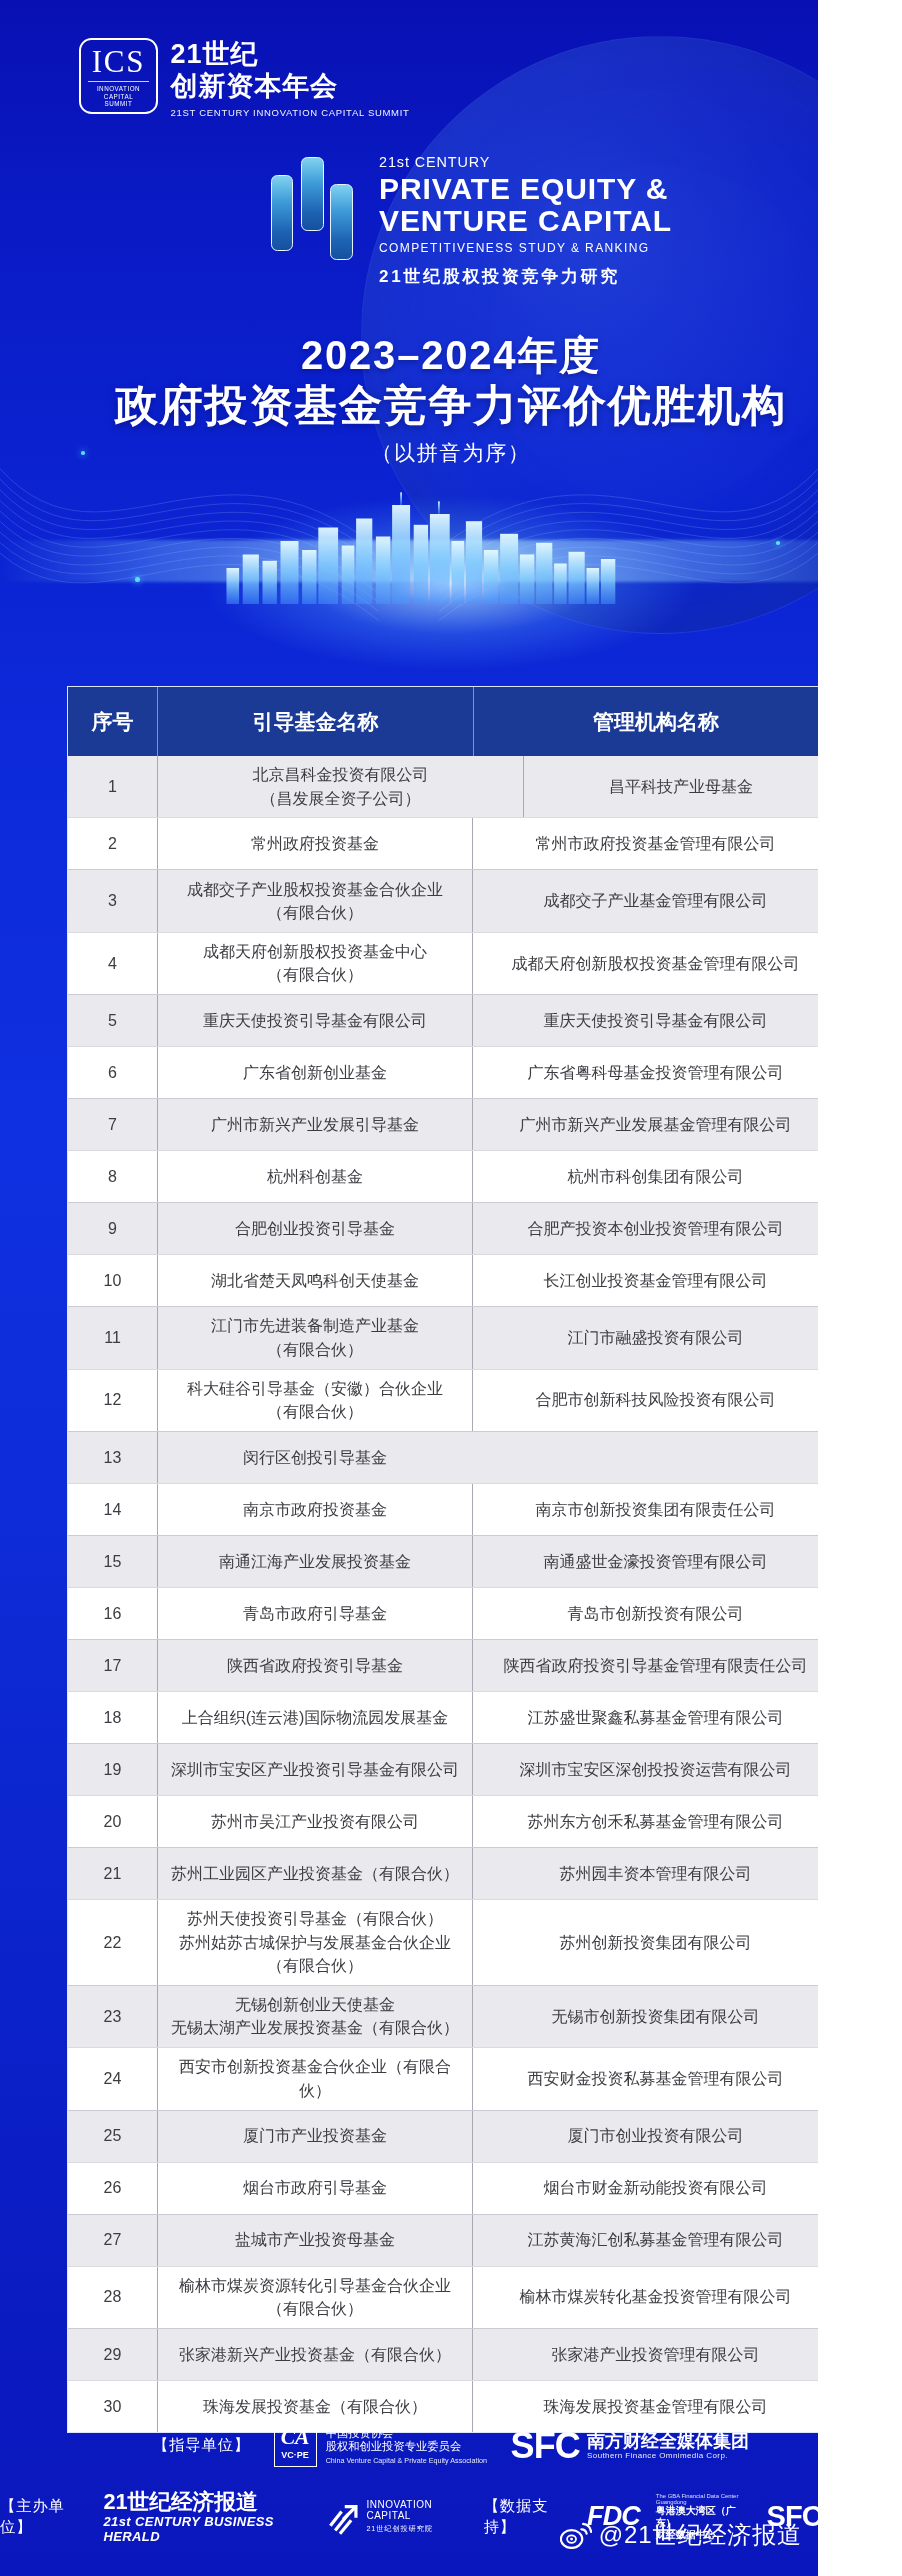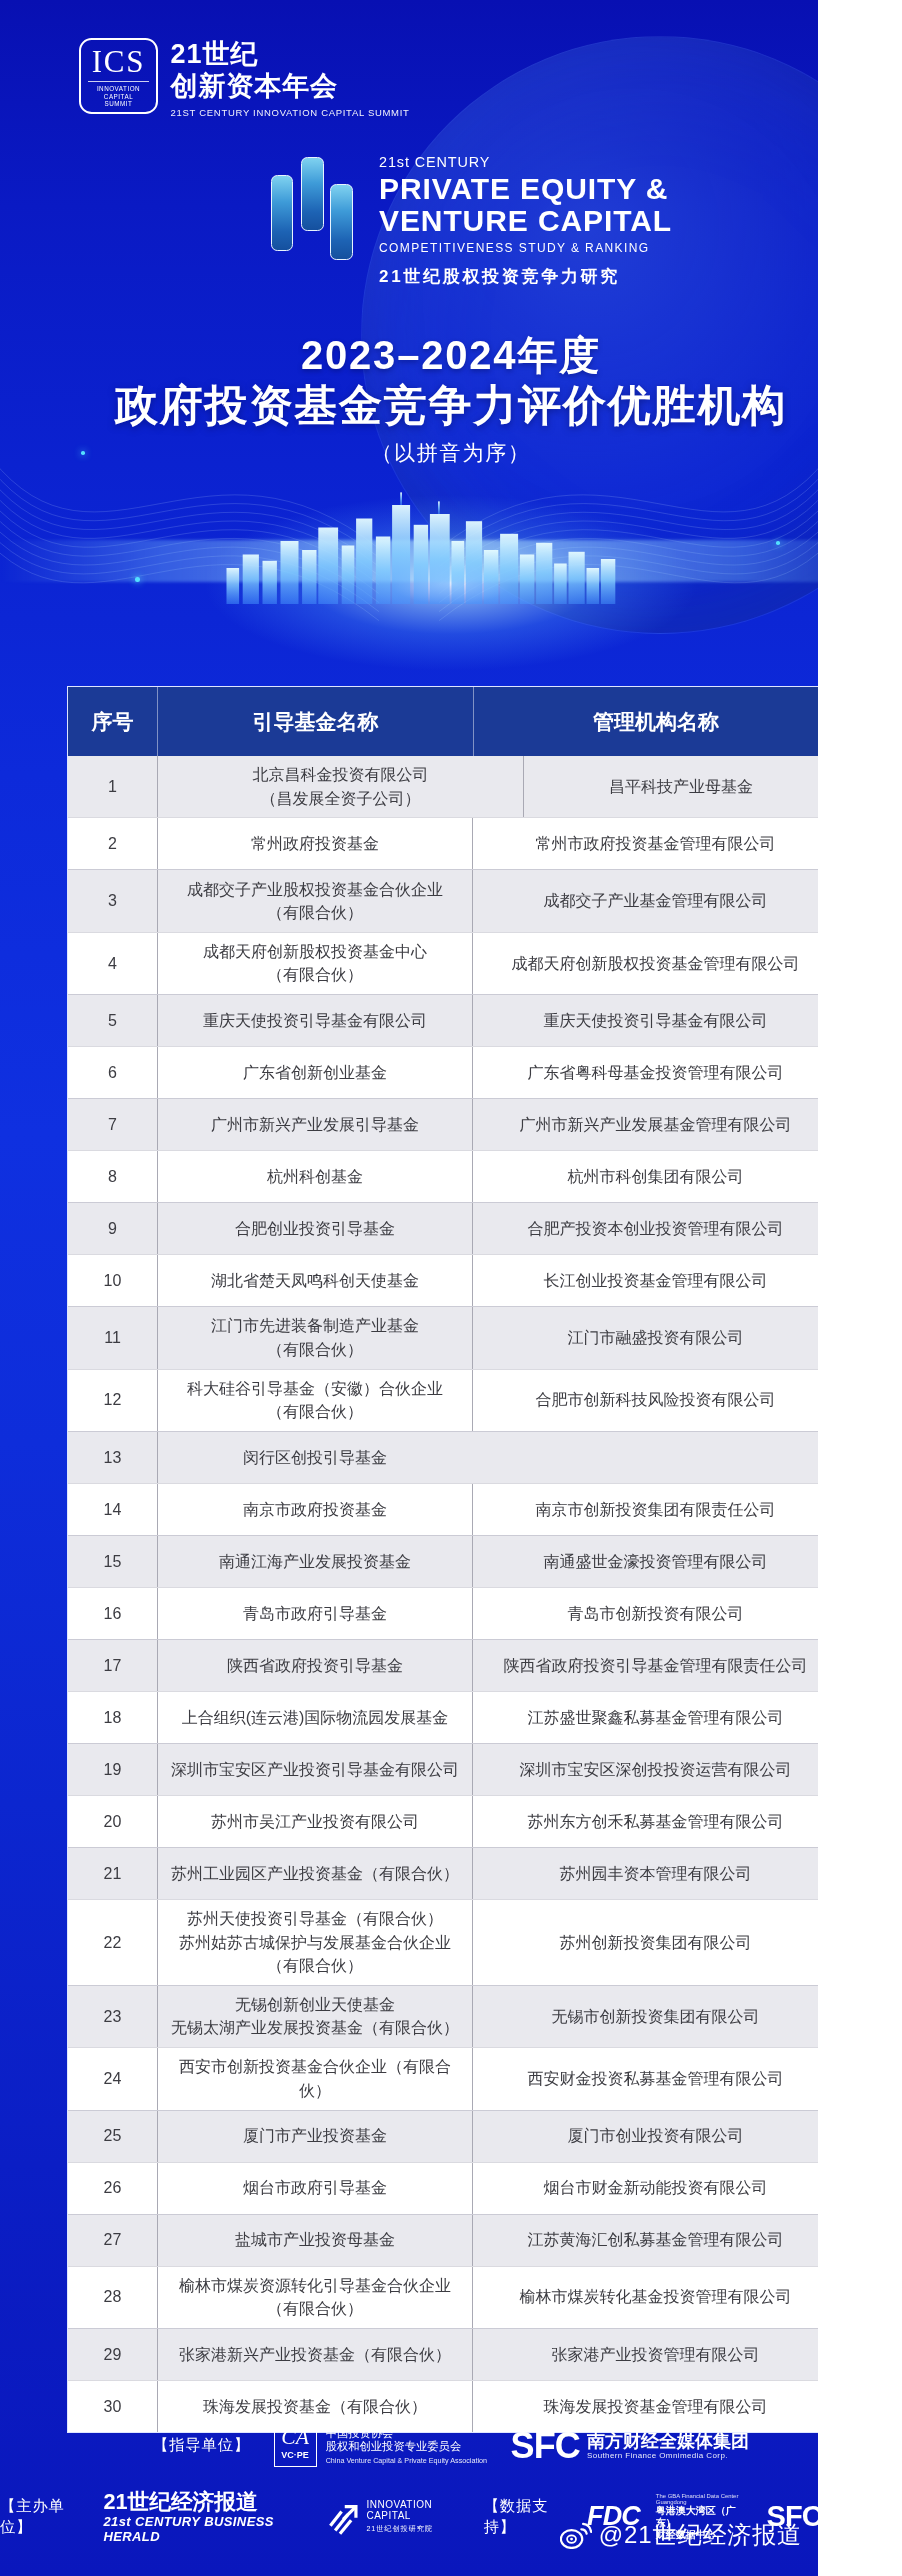--- a/index.html
+++ b/index.html
@@ -57,21 +57,21 @@
   .c-seq{width:89px;flex:0 0 auto;}
   .c-fund{width:315px;flex:0 0 auto;}
   .c-mgr{width:368px;flex:1 1 auto;}
   
   .f-row{position:absolute;left:0;width:902px;display:flex;align-items:center;justify-content:center;}
   .f-guide{top:2424px;gap:23.5px;}
   .f-host{top:2490px;gap:18px;}
   .f-label{font-size:15.3px;letter-spacing:0.9px;}
   .ca-group{display:flex;align-items:center;gap:9px;}
   .ca-box{width:43px;height:43px;border:1.8px solid #fff;box-sizing:border-box;text-align:center;}
-  .ca-top{font-family:"Liberation Serif","DejaVu Serif",serif;font-style:italic;font-weight:normal;font-size:21.7px;line-height:25px;}
+  .ca-top{font-family:"Liberation Serif","DejaVu Serif",serif;font-style:italic;font-weight:bold;font-size:21.7px;line-height:25px;}
   .ca-bot{font-size:9px;font-weight:bold;line-height:10.8px;}
   .ca-text{line-height:1;}
   .ca-cn1{font-size:11.3px;line-height:13.5px;}
   .ca-cn2{font-size:11.3px;line-height:13.5px;}
   .ca-en{font-size:7.2px;margin-top:3.6px;opacity:.9;}
   .sfc-group{display:flex;align-items:center;gap:7.2px;}
   .sfc-logo{font-size:36px;font-weight:bold;letter-spacing:-0.9px;line-height:36px;}
   .sfc-cn{font-size:18px;font-weight:bold;line-height:20px;}
   .sfc-en{font-size:8px;letter-spacing:0.4px;opacity:.92;}
   .herald .cn{font-size:21.7px;font-weight:bold;line-height:23.5px;}

